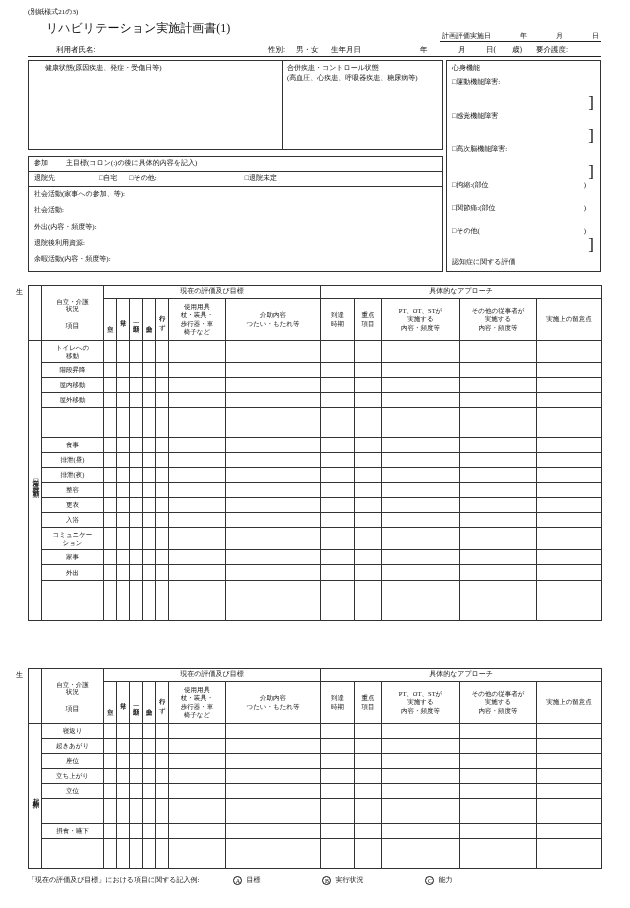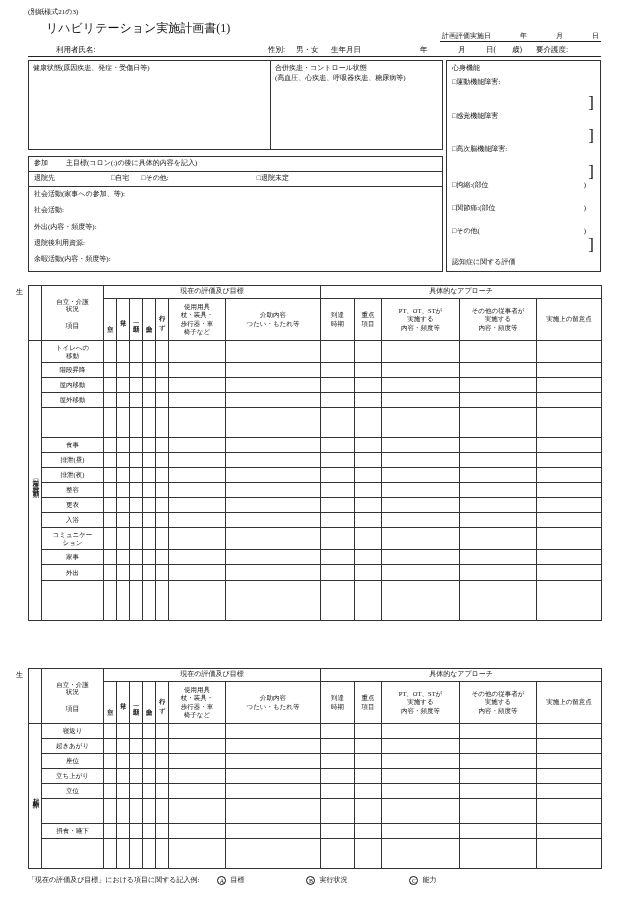--- a/index.html
+++ b/index.html
@@ -19,42 +19,42 @@
   .patient-row {
     position:absolute; left:28px; top:42px; width:573px; height:15px;
     border-bottom:1px solid #222; font-size:7.5px;
   }
   .patient-row span { position:absolute; top:3px; }
   .p-name { left:0;margin-left:28px; }  .p-sex { left:240px; } .p-sexval { left:268px; }
   .p-birth { left:303px; } .p-yr { left:392px; } .p-mo { left:430px; }
   .p-day { left:458px; } .p-age { left:484px; } .p-care { left:508px; }
 
   .health-box { position:absolute; left:28px; top:60px; width:415px; height:90px;
-    border:1px solid #333; display:flex; }
+    border:1px solid #333; display:flex;padding-left:12px; }
   .health-left { width:242px; border-right:1px solid #333; padding:3px 4px; }
   .health-right { flex:1; padding:3px 4px; }
   .health-right div { margin-bottom:1px; }
 
   .mind-box { position:absolute; left:446px; top:60px; width:155px; height:212px;
     border:1px solid #333; padding:3px 5px 4px 5px; display:flex; flex-direction:column; }
   .mb-title { height:14px; }
   .mb-item { position:relative; }
   .h34{height:34px;} .h33{height:33px;} .h36{height:36px;} .h23{height:23px;} .h27{height:27px;}
   .bracket { position:absolute; right:1px; bottom:1px; font-size:17px; line-height:1; font-weight:400; }
   .paren { position:absolute; right:9px; top:0; }
   .mb-dementia { margin-top:auto; }
 
   .part-box { position:absolute; left:28px; top:156px; width:415px; height:116px;
     border:1px solid #333; display:flex; flex-direction:column; }
   .part-header { display:flex; border-bottom:1px solid #333; height:15px;
     align-items:center; padding-left:5px; }
   .part-subtitle { margin-left:18px; }
   .discharge-row { display:flex; border-bottom:1px solid #333; height:15px;
     align-items:center; padding-left:5px; }
-  .opt-home { margin-left:56px; } .opt-other { margin-left:12px; } .opt-undecided { margin-left:88px; }
+  .opt-home { margin-left:44px; } .opt-other { margin-left:12px; } .opt-undecided { margin-left:88px; }
   .part-lines { flex:1; padding:3px 5px 2px 5px; display:flex; flex-direction:column;
     justify-content:space-between; }
   .part-line { height:14px; }
 
   .side-label { position:absolute; left:16px; font-size:7px; }
   .sl1 { top:288px; } .sl2 { top:671px; }
 
   table.eval-table { position:absolute; left:28px; width:573px; border-collapse:collapse;
     table-layout:fixed; }
   .t1 { top:285px; } .t2 { top:668px; }
@@ -69,21 +69,21 @@
   .item-h .status { white-space:pre-line; font-size:6.5px; line-height:1.2; margin-top:3px; }
   .item-h .item-l { margin-top:9px; font-size:7px; }
   .item-cell { font-size:7px; white-space:pre-line; line-height:1.15; }
   .cat-cell { padding:0; }
   .cat-v { writing-mode:vertical-rl; text-orientation:upright; font-size:7px;
     letter-spacing:1.5px; display:inline-block; line-height:1; }
 
   .footer-note { position:absolute; left:28px; top:876px; width:573px;
     display:flex; align-items:flex-start; font-size:7px; }
   .legend-item { display:flex; align-items:center; }
-  .lg-a { margin-left:18px; } .lg-b { margin-left:62px; } .lg-c { margin-left:62px; }
+  .lg-a { margin-left:34px; } .lg-b { margin-left:62px; } .lg-c { margin-left:62px; }
   .circle-mark { width:9px; height:9px; border:1px solid #111; border-radius:50%;
     display:inline-flex; align-items:center; justify-content:center; font-size:6px;
     margin-right:4px; line-height:1; }
 </style>
 </head>
 <body>
 
 <div class="page">
 
   <div class="form-no">(別紙様式21の3)</div>

